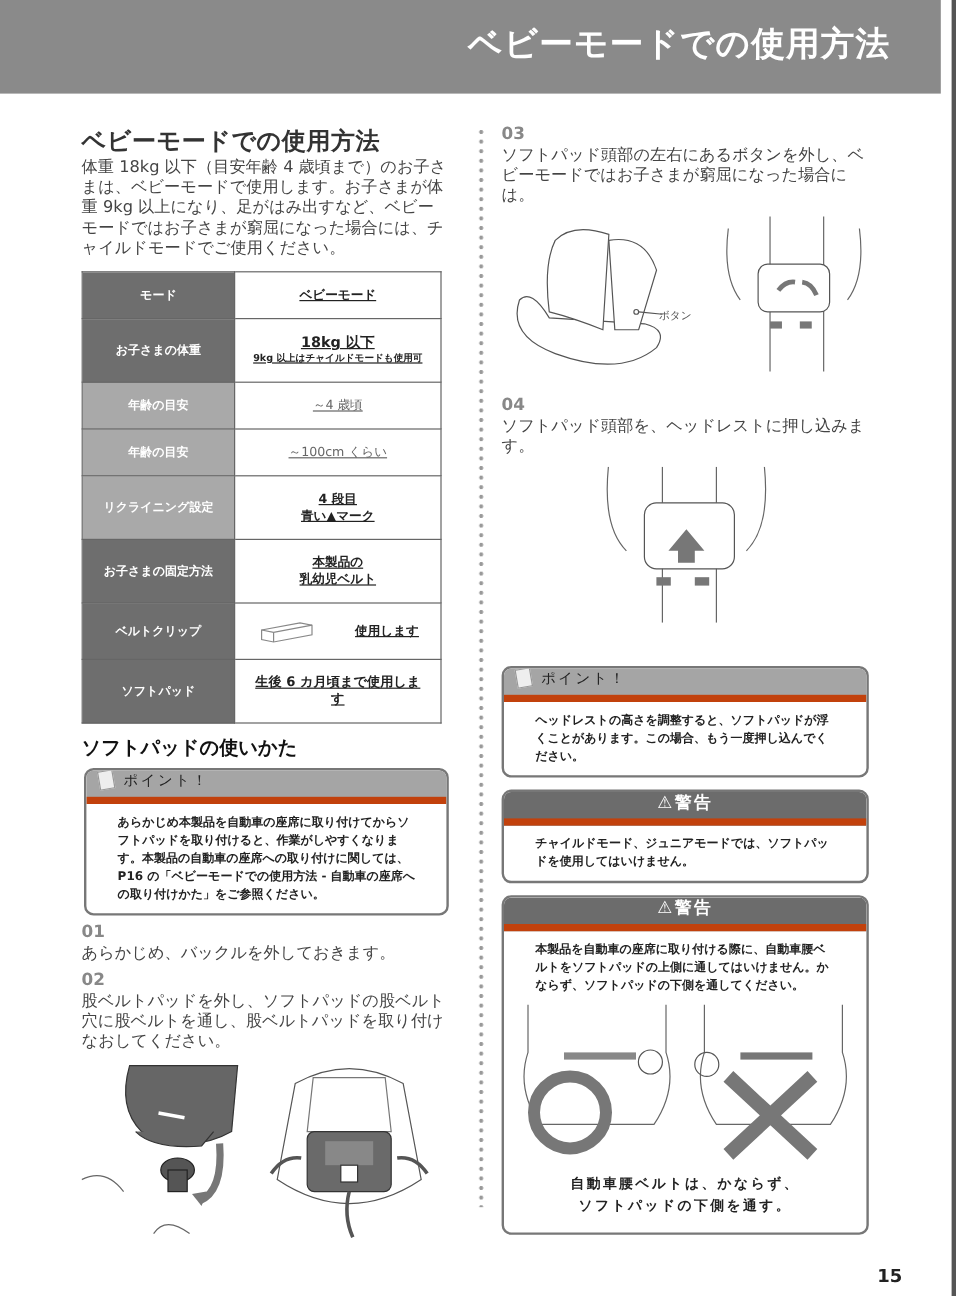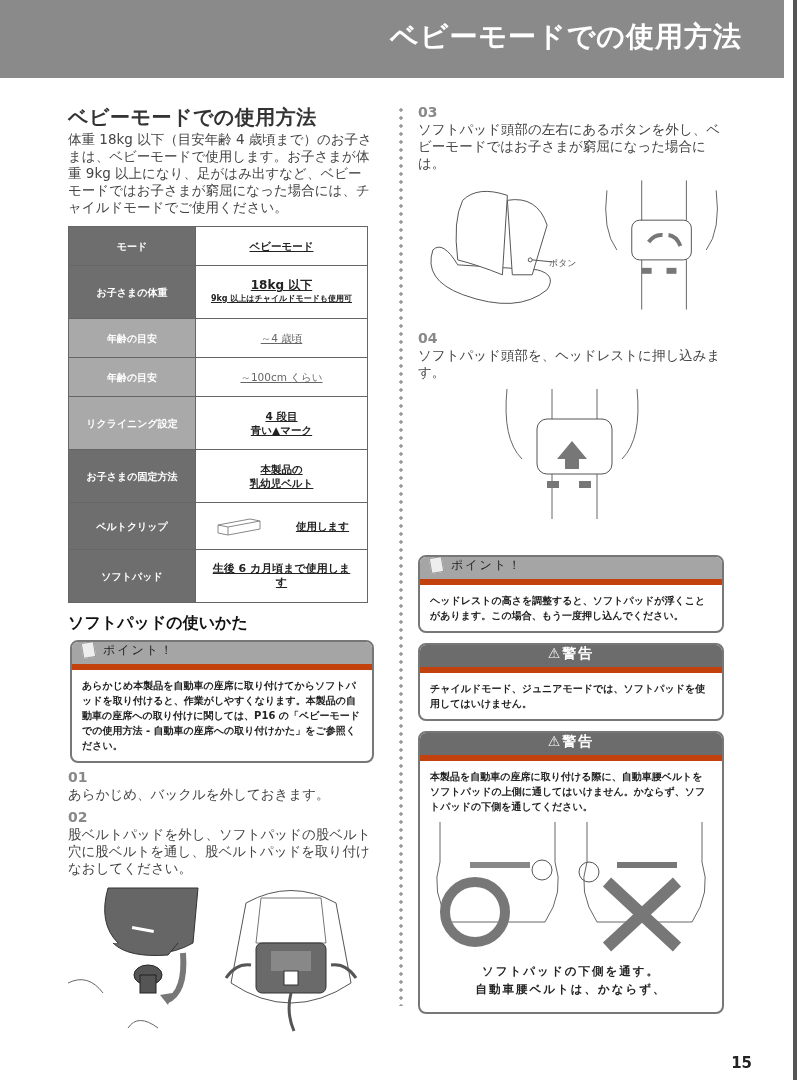--- a/index.html
+++ b/index.html
@@ -19,21 +19,21 @@
   table.spec td{border:1px solid #666;text-align:center;padding:12px;}
   table.spec td.k{width:102px;color:#fff;font-weight:bold;font-size:10px;line-height:13px;}
   table.spec td.k.dark{background:#6e6e6e;}
   table.spec td.k.light{background:#a9a9a9;}
   table.spec td.v{background:#fff;color:#222;font-weight:bold;font-size:10.5px;line-height:14px;text-decoration:underline;}
   table.spec td.v.plain{font-weight:normal;color:#666;}
   .small{font-size:8px;}
   .box{border:2px solid #777;border-radius:8px;overflow:hidden;background:#fff;}
   .box .bh{background:#a5a5a5;height:22px;border-bottom:6px solid #c2410c;display:flex;padding-left:10px;font-size:12px;color:#222;letter-spacing:2px;}
   .box .bh.warn{background:#6c6c6c;color:#fff;justify-content:center;font-size:14px;font-weight:bold;padding-left:0;}
-  .box .bb{padding:8px 10px;font-size:10px;line-height:15px;font-weight:bold;color:#222;}
+  .box .bb{padding:8px 26px;font-size:10px;line-height:15px;font-weight:bold;color:#222;}
   .note-icon{display:inline-block;width:11px;height:14px;background:#eee;border:1px solid #999;margin-right:8px;transform:rotate(-10deg);}
   .step{display:flex;font-size:13.5px;line-height:17px;color:#444;margin-top:6px;flex-direction:column;}
   .step .num{font-weight:bold;color:#888;width:28px;flex:none;font-size:14px;}
   .pagenum{position:absolute;right:45px;bottom:8px;font-size:15px;font-weight:bold;color:#222;}
 </style>
 </head>
 <body>
 
 <div class="header">
   <div class="title">ベビーモードでの使用方法</div>
@@ -203,19 +203,19 @@
         <circle cx="112" cy="48" r="10" fill="none" stroke="#555"></circle>
       </svg>
       <svg width="135" height="140" viewBox="0 0 135 140">
         <path d="M10 0 L10 40 Q0 70 20 100 L115 100 Q135 70 125 40 L125 0" fill="none" stroke="#666"></path>
         <rect x="40" y="40" width="60" height="6" fill="#777"></rect>
         <circle cx="12" cy="50" r="10" fill="none" stroke="#555"></circle>
         <path d="M30 60 L100 125 M100 60 L30 125" stroke="#777" stroke-width="12"></path>
       </svg>
     </div>
     <div style="text-align:center;font-size:11.5px;font-weight:bold;letter-spacing:2px;line-height:18px;padding-bottom:14px;color:#222">
+      <div>自動車腰ベルトは、かならず、</div>
       <div>ソフトパッドの下側を通す。</div>
-      <div>自動車腰ベルトは、かならず、</div>
     </div>
   </div>
 </div>
 
 <div class="pagenum">15</div>
 
 </body></html>

